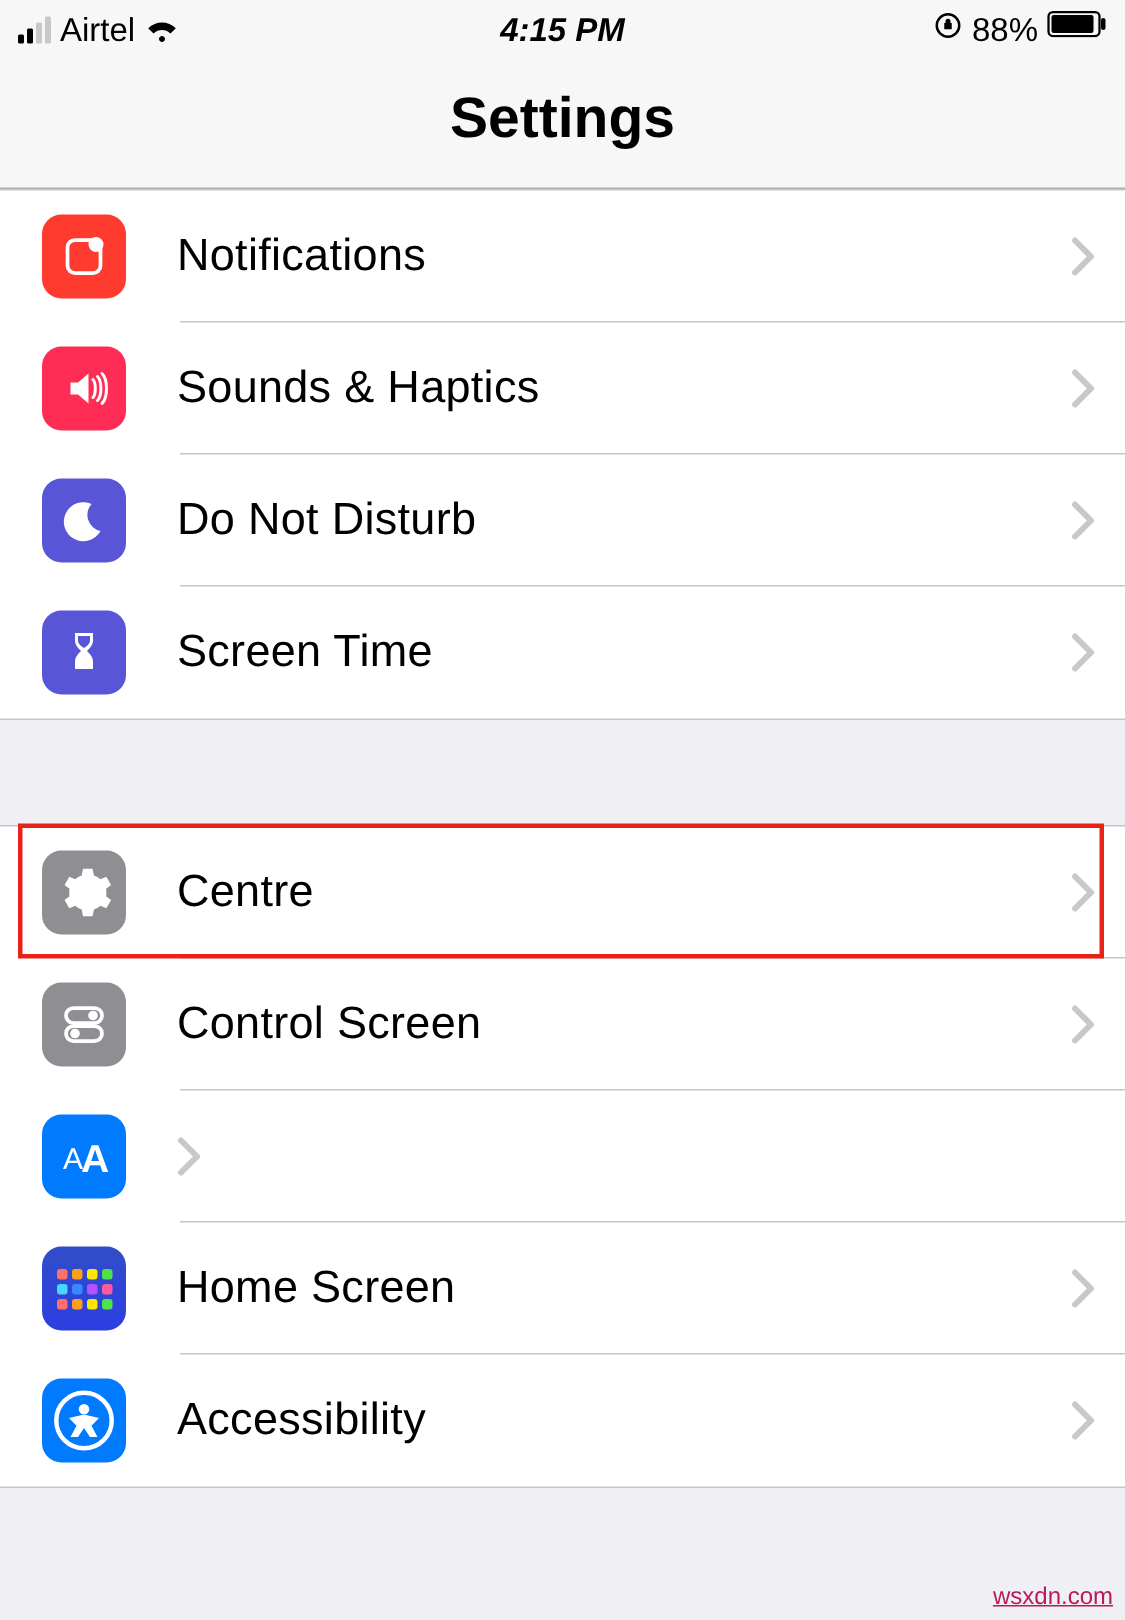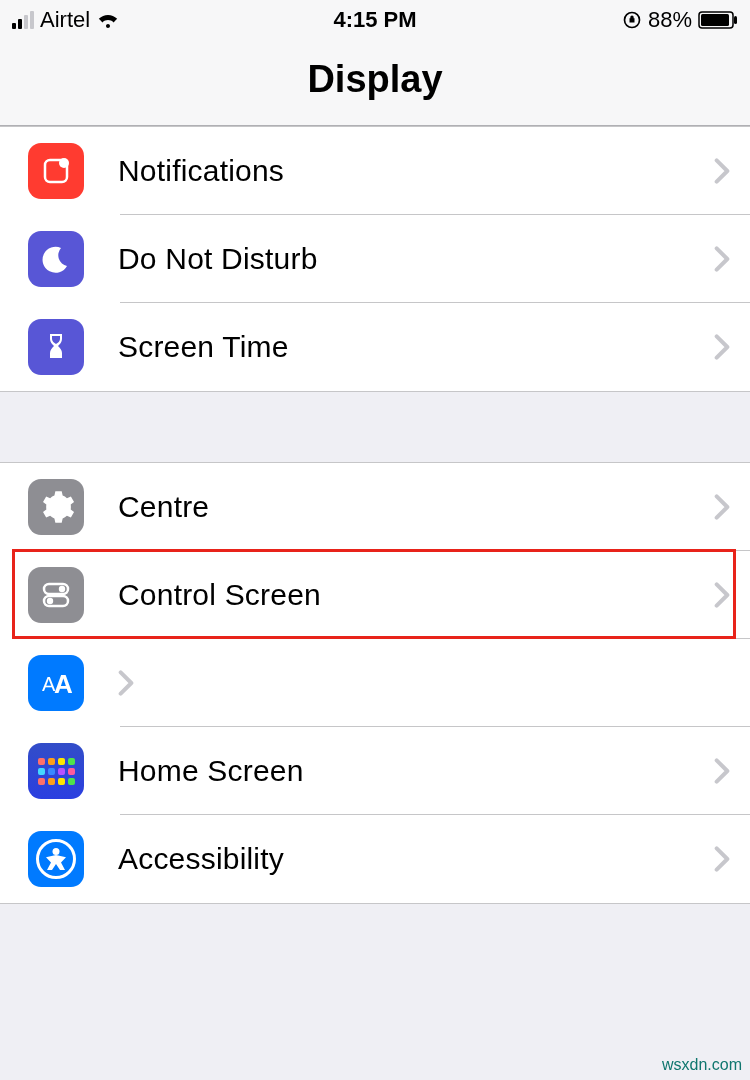--- a/index.html
+++ b/index.html
@@ -27,21 +27,21 @@
       font-weight: 400;
       color: #000;
     }
     .status-left {
       display: flex;
       align-items: center;
       gap: 6px;
     }
     .status-right {
       display: flex;
-      align-items: center;
+      align-items: flex-start;
       gap: 6px;
     }
     .signal-bars {
       display: flex;
       align-items: flex-end;
       gap: 2px;
       height: 18px;
     }
     .signal-bars span {
       width: 4px;
@@ -60,20 +60,21 @@
       width: 24px;
       height: 24px;
       display: block;
     }
     .time {
       position: absolute;
       left: 50%;
       transform: translateX(-50%);
       font-weight: 600;
       font-size: 22px;
+      font-style: italic;
     }
     .lock-icon svg, .battery-icon svg {
       display: block;
     }
     .battery-pct { font-size: 22px; }
     .header {
       background: #f7f7f8;
       padding: 18px 0 24px 0;
       text-align: center;
       border-bottom: 1px solid #b0b0b4;
@@ -138,21 +139,22 @@
       left: 12px;
       right: 14px;
       top: 549px;
       height: 90px;
     }
     .watermark {
       position: absolute;
       bottom: 6px;
       right: 8px;
       font-size: 16px;
-      color: #0f766e;
+      color: #be185d;
+      text-decoration: underline;
     }
     
     .bg-red { background:#ff3b30; }
     .bg-pink { background:#ff2d55; }
     .bg-indigo { background:#5856d6; }
     .bg-gray { background:#8e8e93; }
     .bg-blue { background:#007aff; }
     .bg-cyan { background:#2cb8d0; }
     .home-screen-box {
       background: linear-gradient(180deg,#324dc8,#2b3fe0);
@@ -217,41 +219,56 @@
       <svg width="40" height="18" viewBox="0 0 40 18">
           <rect x="1" y="1" width="34" height="16" rx="3" fill="none" stroke="#000" stroke-width="1.5"></rect>
           <rect x="3" y="3" width="28" height="12" rx="1.5" fill="#000"></rect>
           <rect x="36" y="5" width="3" height="8" rx="1.5" fill="#000"></rect>
         </svg>
     </span>
   </div>
 </div>
 
 <div class="header">
-  <h1>Display</h1>
+  <h1>Settings</h1>
 </div>
 
 <div class="section">
 
   <div class="row">
     <div class="icon-box bg-red">
       <svg width="34" height="34" viewBox="0 0 34 34">
           <rect x="6" y="6" width="22" height="22" rx="5" fill="none" stroke="#fff" stroke-width="2.5"></rect>
           <circle cx="25" cy="9" r="5" fill="#fff"></circle>
         </svg>
     </div>
     <span class="row-label">Notifications</span>
     <span class="chevron">
       <svg viewBox="0 0 12 20" fill="none" stroke="currentColor" stroke-width="3" stroke-linecap="round" stroke-linejoin="round">
           <polyline points="2,2 10,10 2,18"></polyline>
         </svg>
     </span>
     <div class="row-inner-border"></div>
   </div>
 
+  <div class="row">
+    <div class="icon-box bg-pink">
+      <svg width="34" height="34" viewBox="0 0 34 34" fill="#fff">
+          <path d="M8 13v8h5l7 6V7l-7 6H8z"></path>
+          <path d="M23 11c2 2 2 10 0 12M26 9c3 3 3 13 0 16M29 7c4 4 4 16 0 20" fill="none" stroke="#fff" stroke-width="2" stroke-linecap="round"></path>
+        </svg>
+    </div>
+    <span class="row-label">Sounds &amp; Haptics</span>
+    <span class="chevron">
+      <svg viewBox="0 0 12 20" fill="none" stroke="currentColor" stroke-width="3" stroke-linecap="round" stroke-linejoin="round">
+          <polyline points="2,2 10,10 2,18"></polyline>
+        </svg>
+    </span>
+    <div class="row-inner-border"></div>
+  </div>
 
   <div class="row">
     <div class="icon-box bg-indigo">
       <svg width="34" height="34" viewBox="0 0 34 34" fill="#fff">
           <path d="M22 6a13 13 0 1 0 6 18 11 11 0 0 1-6-18z"></path>
         </svg>
     </div>
     <span class="row-label">Do Not Disturb</span>
     <span class="chevron">
       <svg viewBox="0 0 12 20" fill="none" stroke="currentColor" stroke-width="3" stroke-linecap="round" stroke-linejoin="round">

